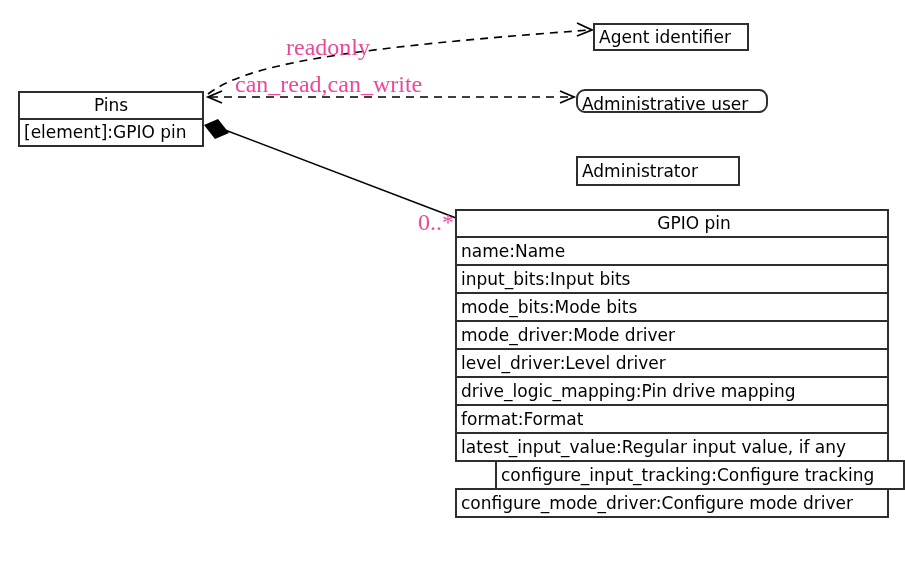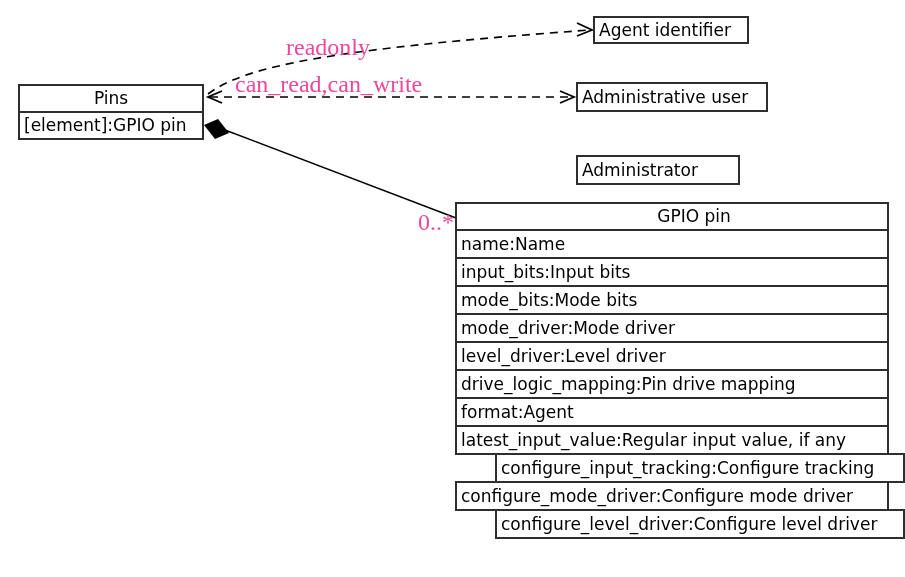--- a/index.html
+++ b/index.html
@@ -33,33 +33,33 @@
     border: 2px solid #2e2e2e;
     font-size: 17px;
     line-height: 25px;
     white-space: nowrap;
     overflow: hidden;
     padding: 0 4px;
   }
   .cell.header { text-align: center; }
   .cell.left   { text-align: left; }
   .stack .cell { margin-top: -2px; }
-  .stack .cell:first-child { margin-top: 0; }
+  .stack .cell:first-child { margin-top: 7px; }
 
   
   #pins-box { left: 18px; top: 84px; width: 186px; }
   #pins-box .cell { width: 186px; height: 29px; }
 
   
   #agent-box { left: 593px; top: 16px; }
   #agent-box .cell { width: 156px; height: 28px; line-height: 24px; }
 
   
   #admin-box { left: 576px; top: 82px; }
-  #admin-box .cell.header { width: 192px; height: 30px; line-height: 26px; text-align: left; }
+  #admin-box .cell.header { width: 192px; height: 24px; line-height: 26px; text-align: left; border-radius: 9px; }
   #admin-box .cell.row    { width: 164px; height: 30px; line-height: 26px; margin-top: 43px; }
 
   
   #gpio-box { left: 455px; top: 202px; }
   #gpio-box .cell.header { width: 434px; height: 29px; line-height: 25px; padding-left: 48px; }
   #gpio-box .cell.row    { width: 434px; height: 30px; line-height: 26px; }
   #gpio-box .cell.row.narrow { width: 410px; margin-left: 40px; }
 
   
   .edge-label {
@@ -108,24 +108,23 @@
   </div>
 
   <div class="node stack" id="gpio-box">
     <div class="cell header">GPIO pin</div>
     <div class="cell left row">name:Name</div>
     <div class="cell left row">input_bits:Input bits</div>
     <div class="cell left row">mode_bits:Mode bits</div>
     <div class="cell left row">mode_driver:Mode driver</div>
     <div class="cell left row">level_driver:Level driver</div>
     <div class="cell left row">drive_logic_mapping:Pin drive mapping</div>
-    <div class="cell left row">format:Agent</div>
+    <div class="cell left row">format:Format</div>
     <div class="cell left row">latest_input_value:Regular input value, if any</div>
     <div class="cell left row narrow">configure_input_tracking:Configure tracking</div>
     <div class="cell left row">configure_mode_driver:Configure mode driver</div>
-    <div class="cell left row narrow">configure_level_driver:Configure level driver</div>
   </div>
 
   <div class="edge-label" id="label-readonly">readonly</div>
   <div class="edge-label" id="label-canreadwrite">can_read,can_write</div>
   <div class="edge-label" id="label-multiplicity">0..*</div>
 
 </div>
 
 </body></html>

